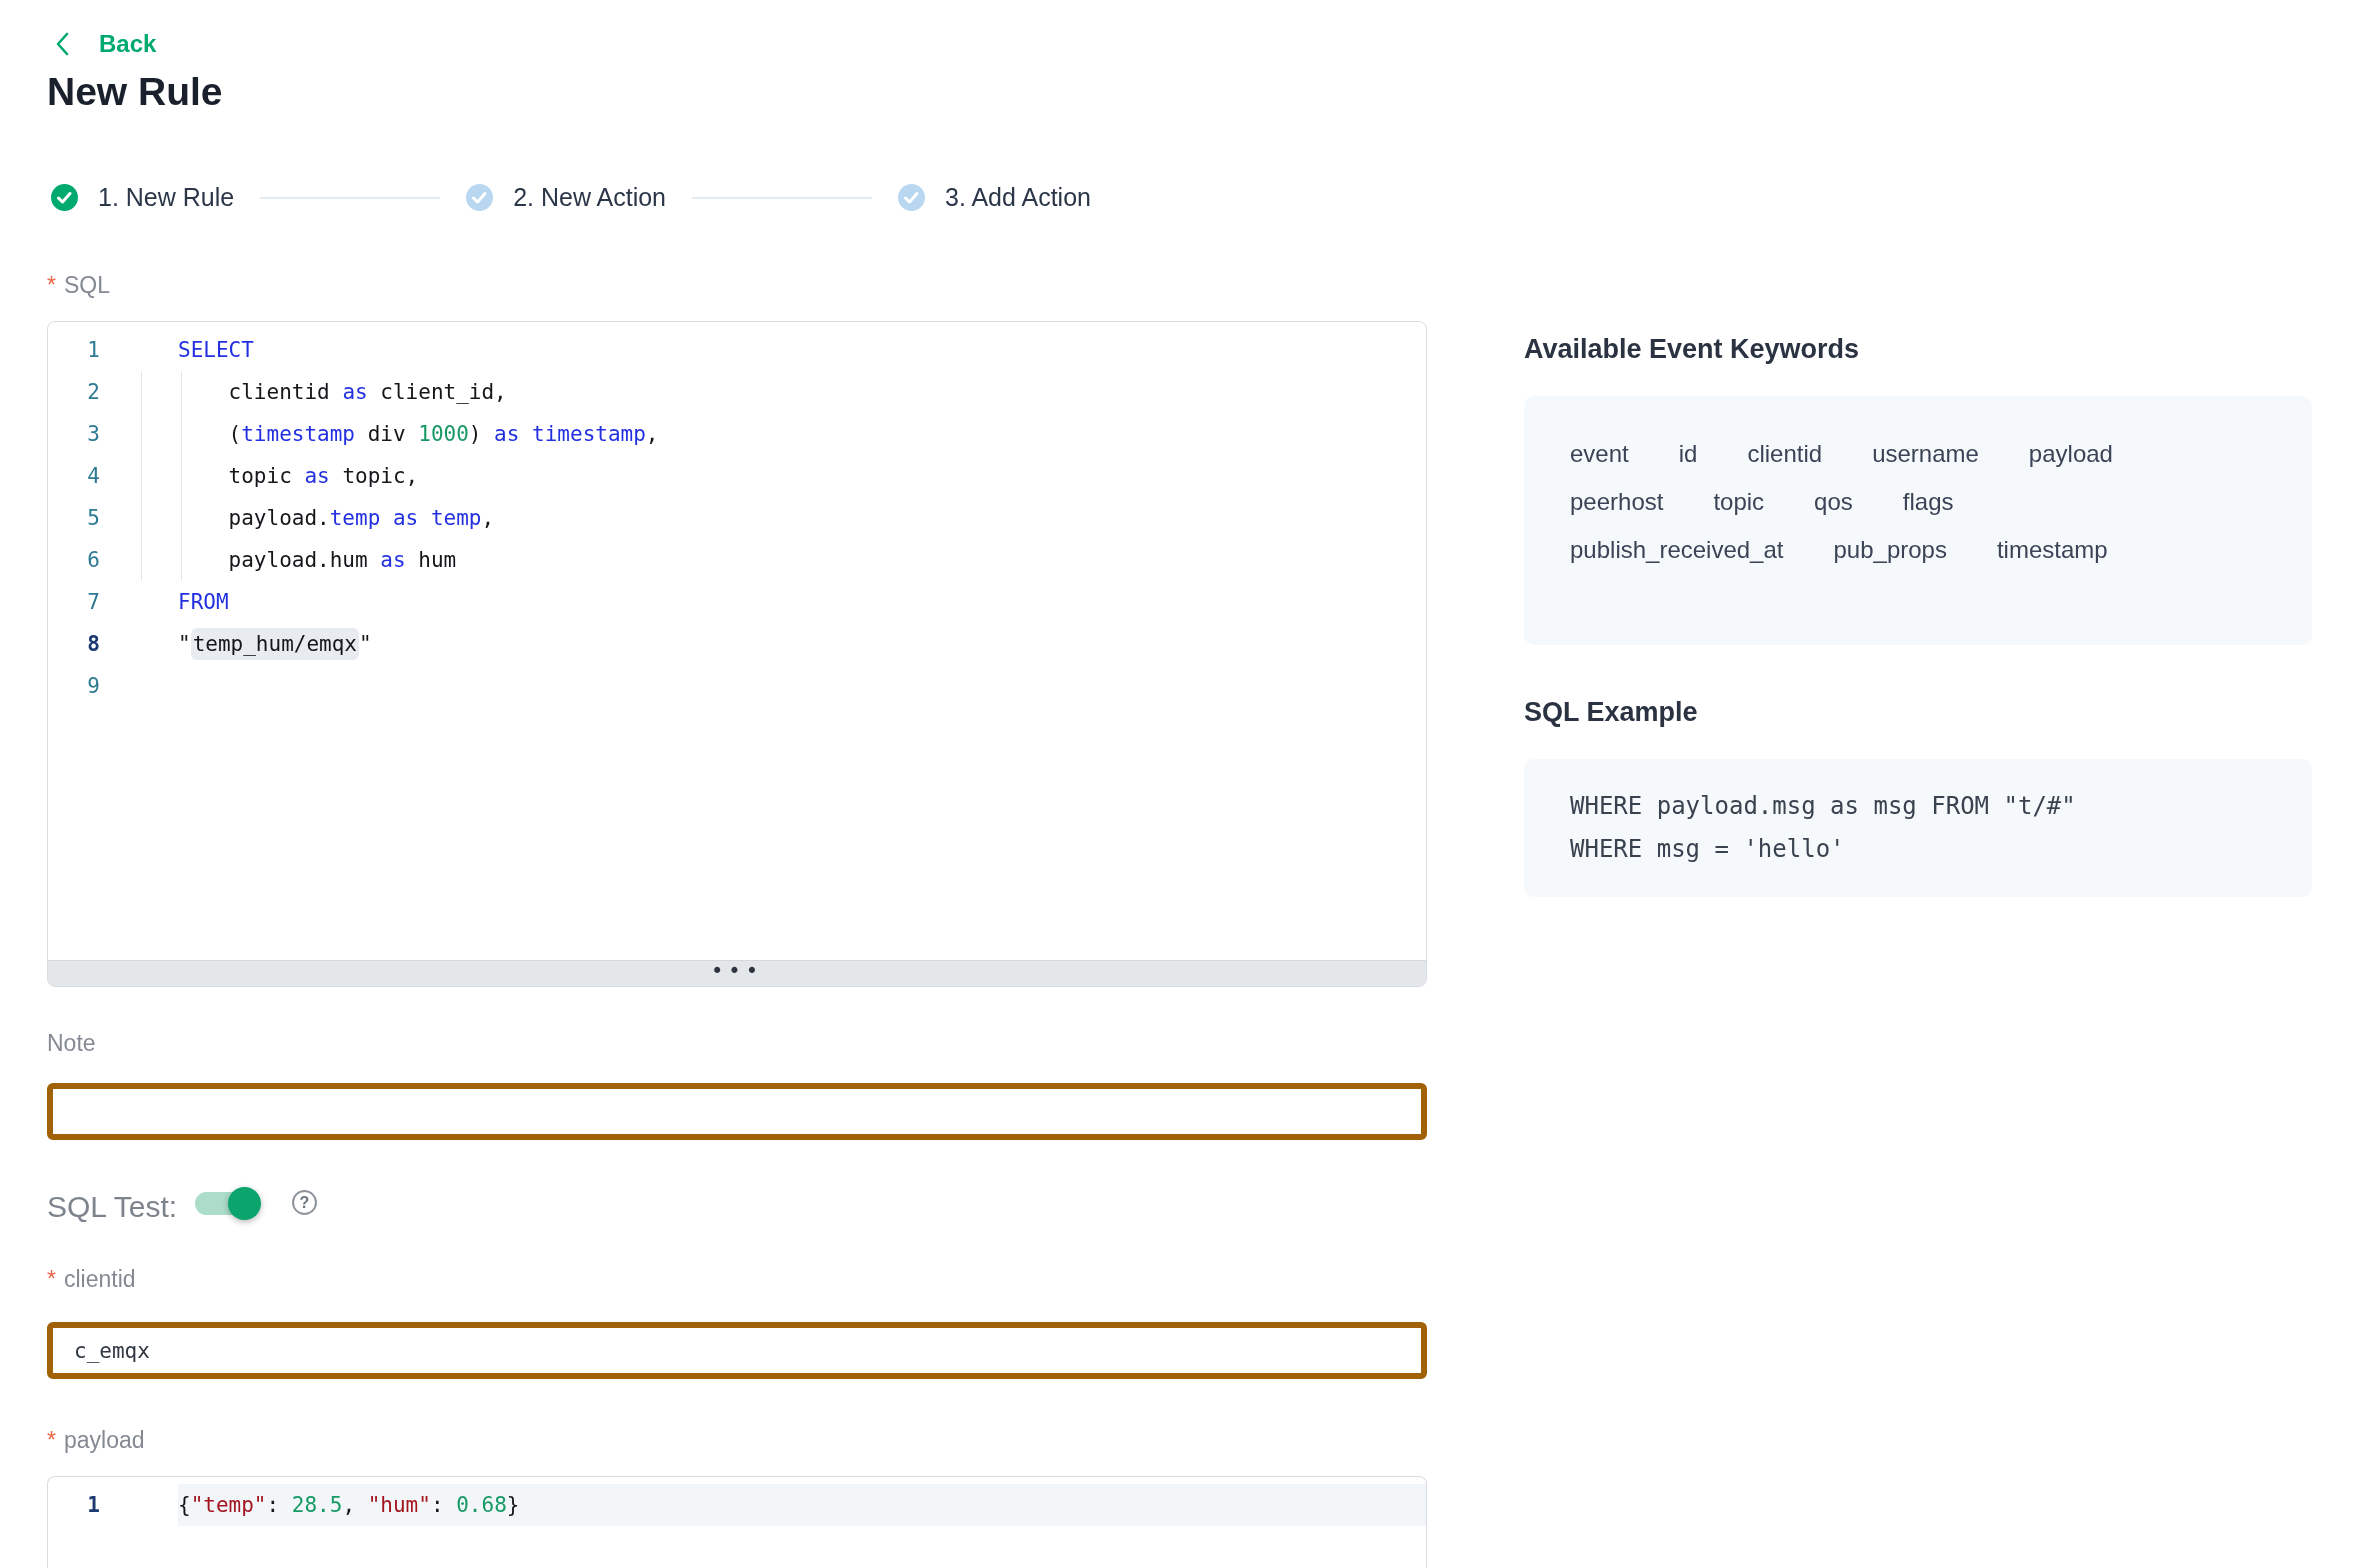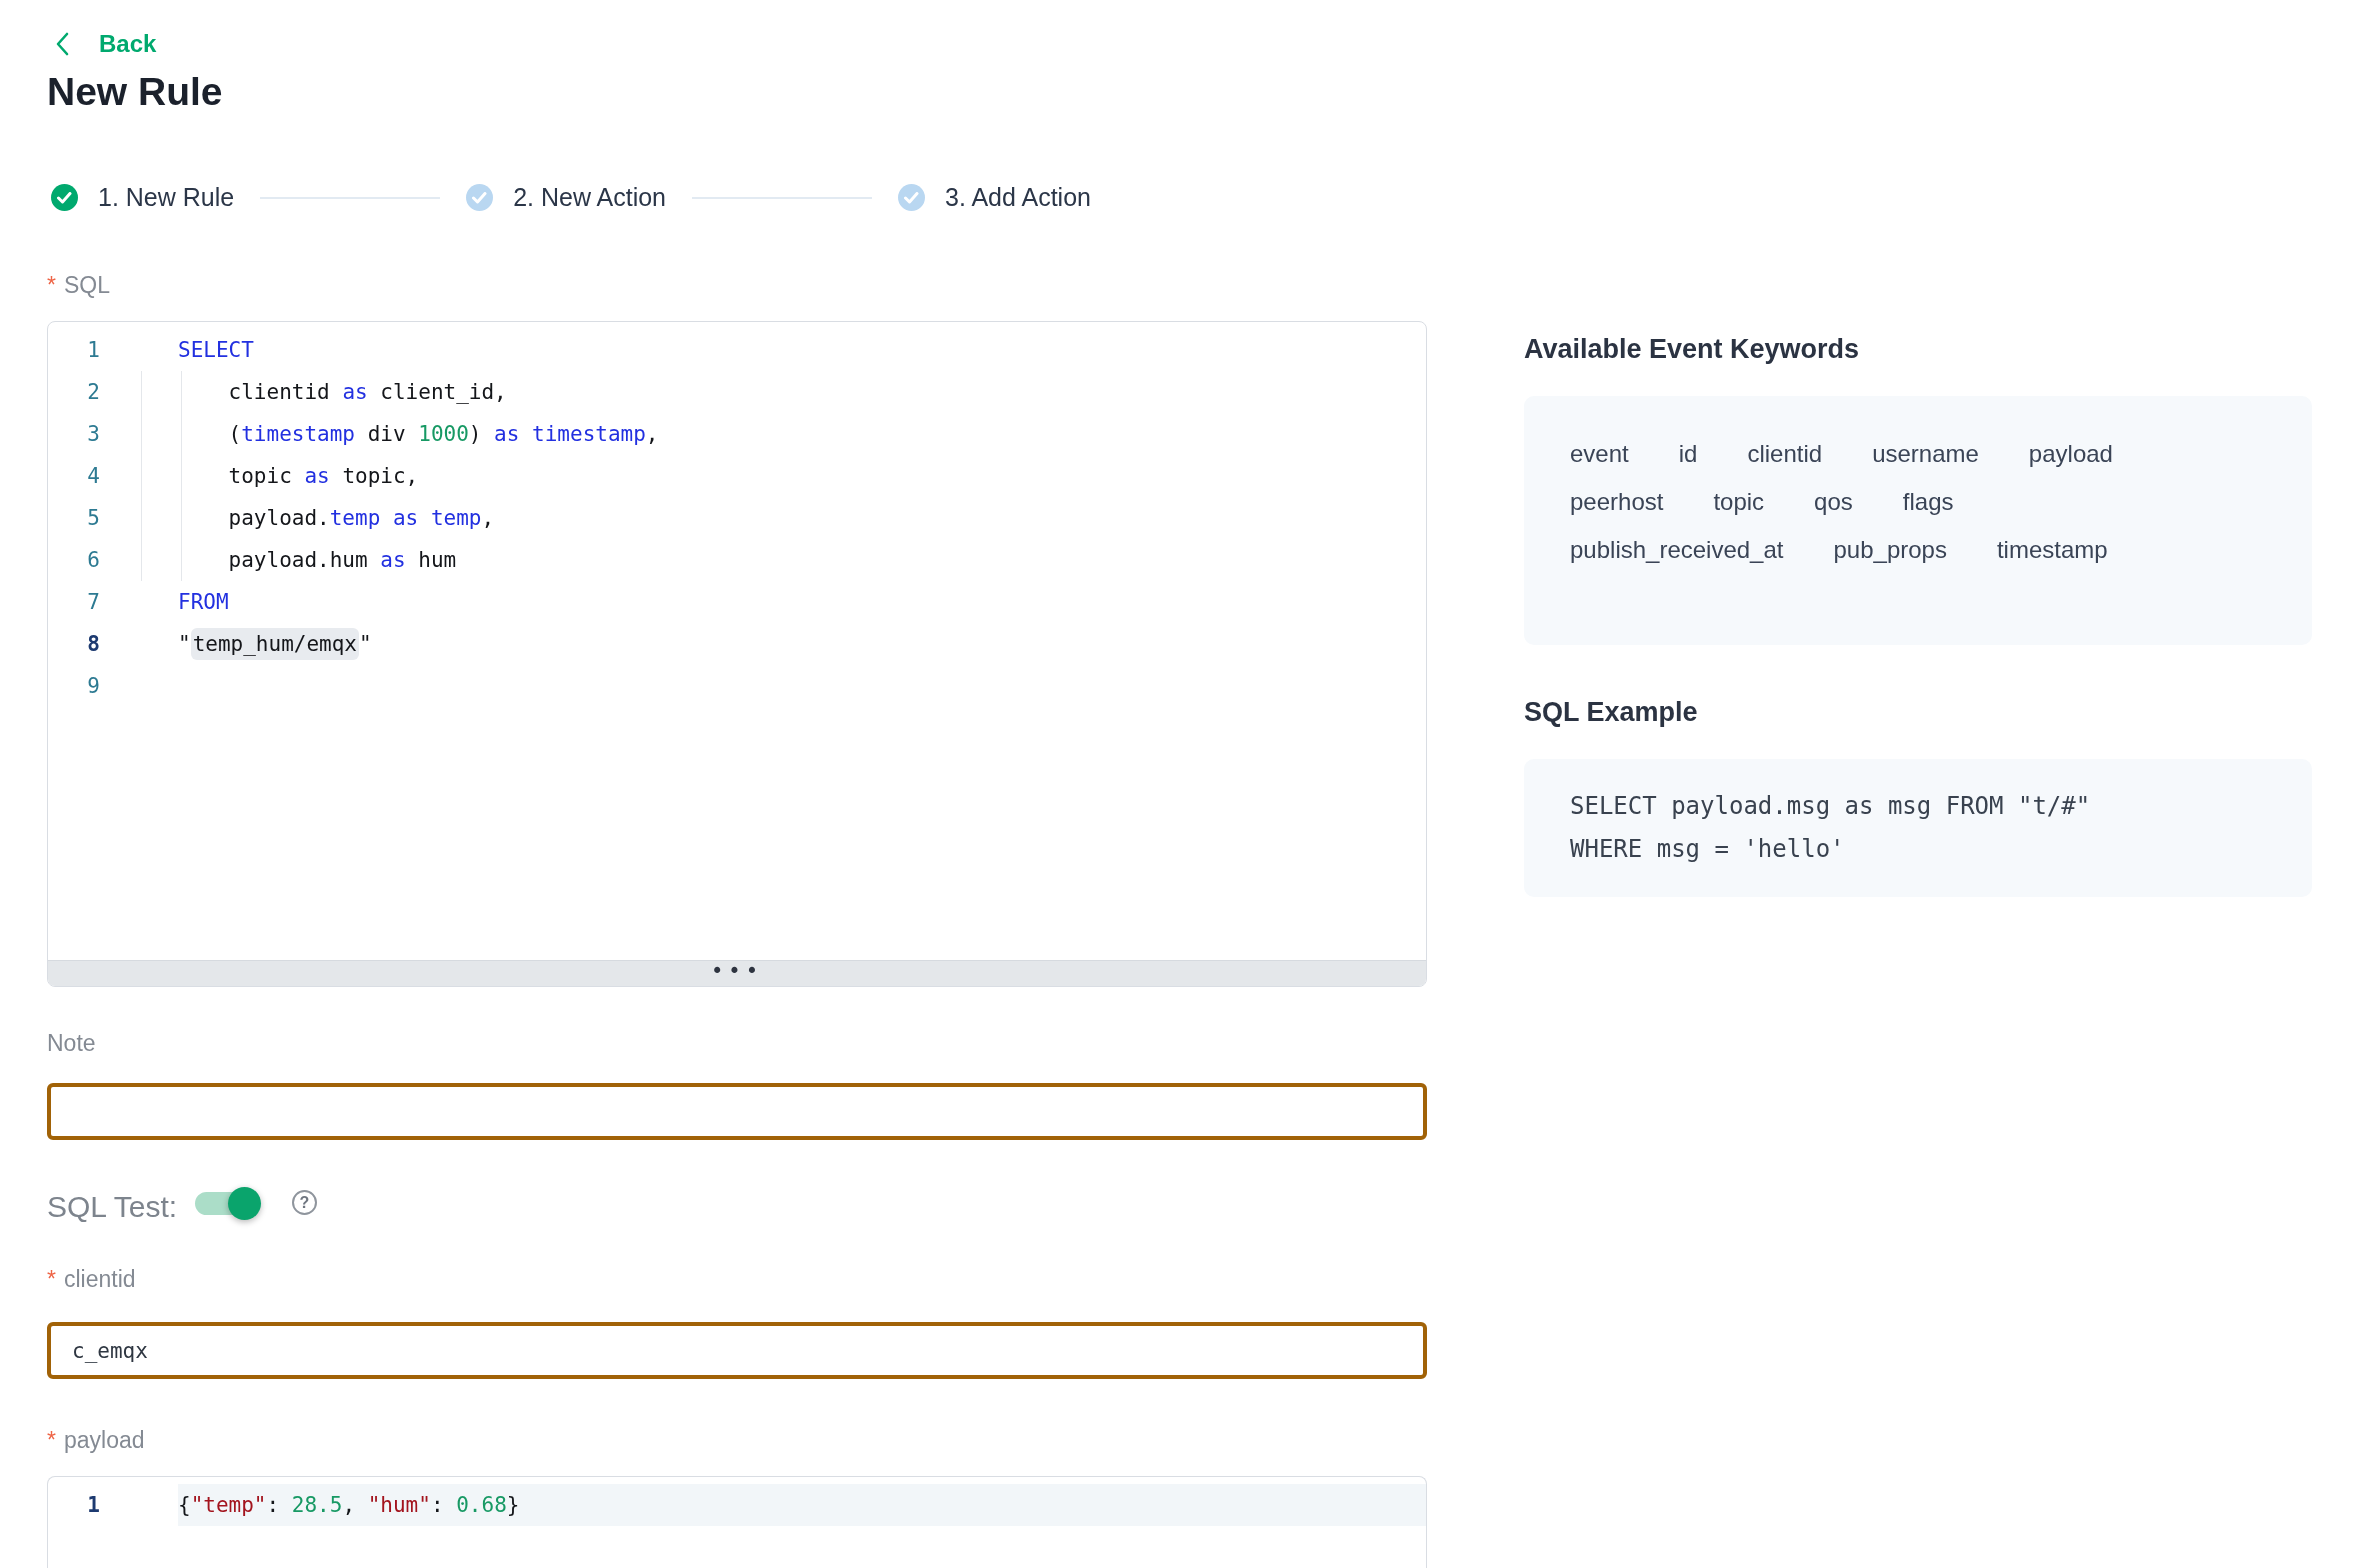--- a/index.html
+++ b/index.html
@@ -43,21 +43,21 @@
   .tk-strhl{color:#14161a;background:#e8ebef;border-radius:6px;padding:4px 2px;}
   .indent-guide{position:absolute;width:1px;background:#e4e7eb;top:49px;height:210px;}
   .ig-1{left:93px;} .ig-2{left:133px;}
   .editor-resize-bar{position:absolute;left:0;right:0;bottom:0;height:25px;background:#e4e7ea;
                      border-top:1px solid #d6dadf;display:flex;align-items:center;justify-content:center;
                      cursor:ns-resize;}
   .resize-dots{color:#2e3440;font-size:21px;letter-spacing:5px;line-height:10px;transform:translateY(-3px);
                font-family:"DejaVu Sans",sans-serif;}
   
   .text-input{position:absolute;left:47px;width:1380px;height:57px;box-sizing:border-box;
-              border:4px solid #a16207;border-radius:6px;background:#fff;outline:none;
+              border:6px solid #a16207;border-radius:6px;background:#fff;outline:none;
               font-family:"DejaVu Sans Mono",monospace;font-size:21px;color:#2f3742;padding:0 21px;}
   #note-input{top:1083px;}
   #clientid-input{top:1322px;}
   
   .sql-test-label{position:absolute;left:47px;top:1190px;font-size:30px;color:#7d848d;}
   .toggle{position:absolute;left:195px;top:1192px;width:64px;height:23px;border-radius:12px;
           background:#abddc8;cursor:pointer;}
   .toggle-knob{position:absolute;right:-2px;top:-5px;width:33px;height:33px;border-radius:50%;
                background:#0aa46c;box-shadow:0 2px 6px rgba(0,0,0,.28);}
   .help-icon{position:absolute;left:292px;top:1190px;width:25px;height:25px;border-radius:50%;
@@ -186,15 +186,15 @@
     </div>
     <div class="kw-row">
       <span>publish_received_at</span>
       <span>pub_props</span>
       <span>timestamp</span>
     </div>
   </div>
 
 <div class="panel-title" id="ex-title">SQL Example</div>
 <div class="panel-box" id="ex-box">
-    <div>SELECT payload.msg as msg FROM "t/#"</div>
+    <div>WHERE payload.msg as msg FROM "t/#"</div>
     <div>WHERE msg = 'hello'</div>
   </div>
 
 </body></html>

